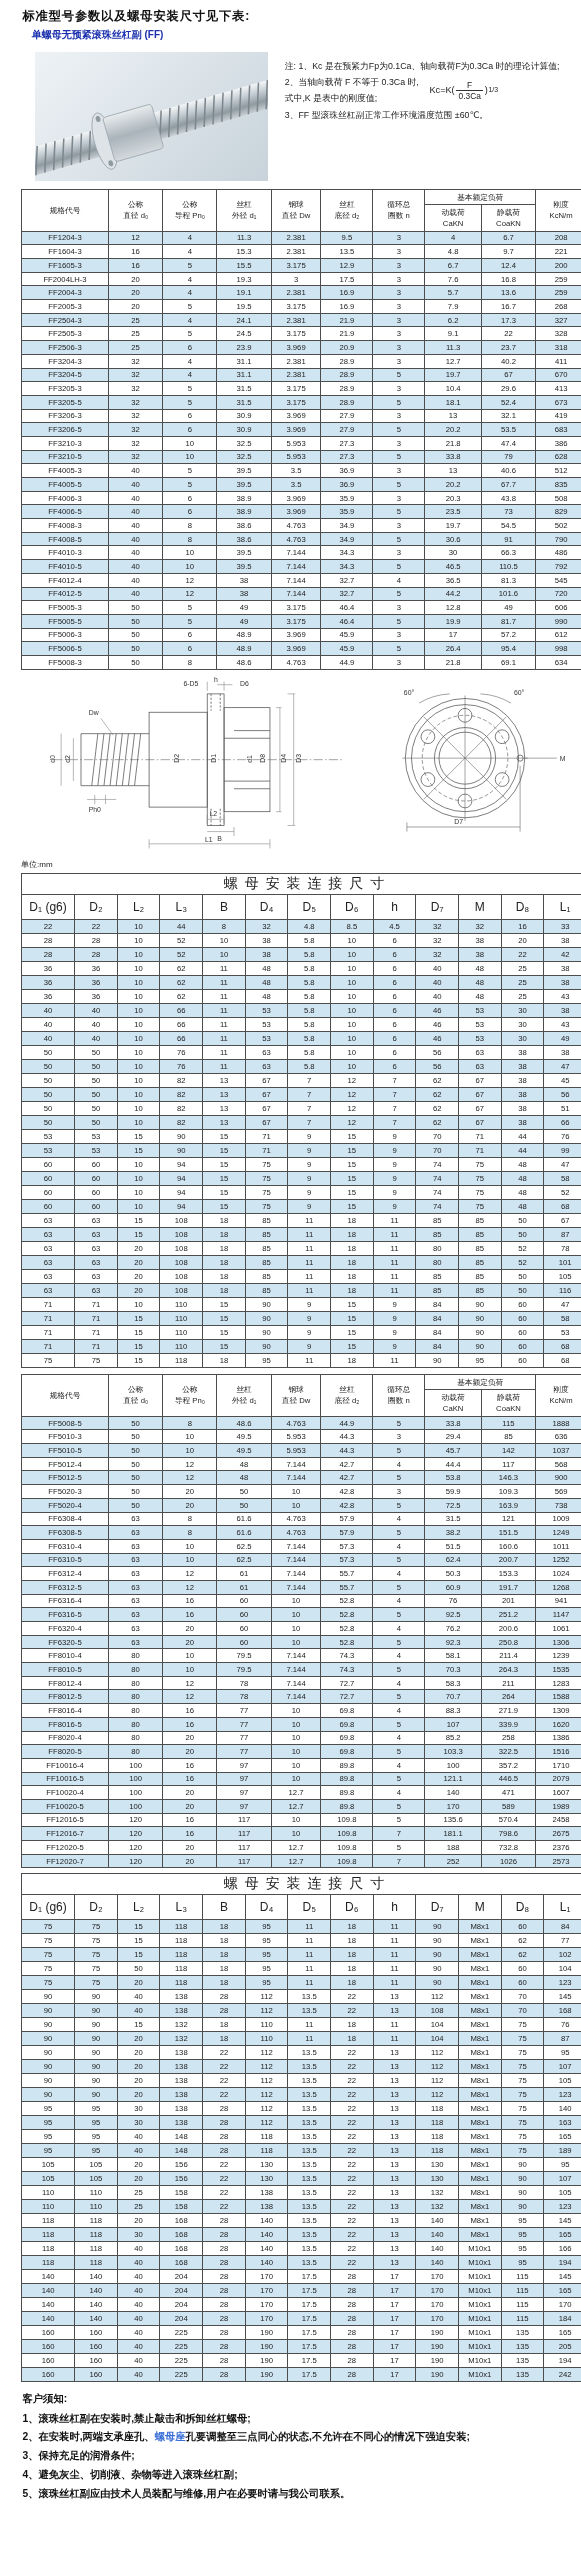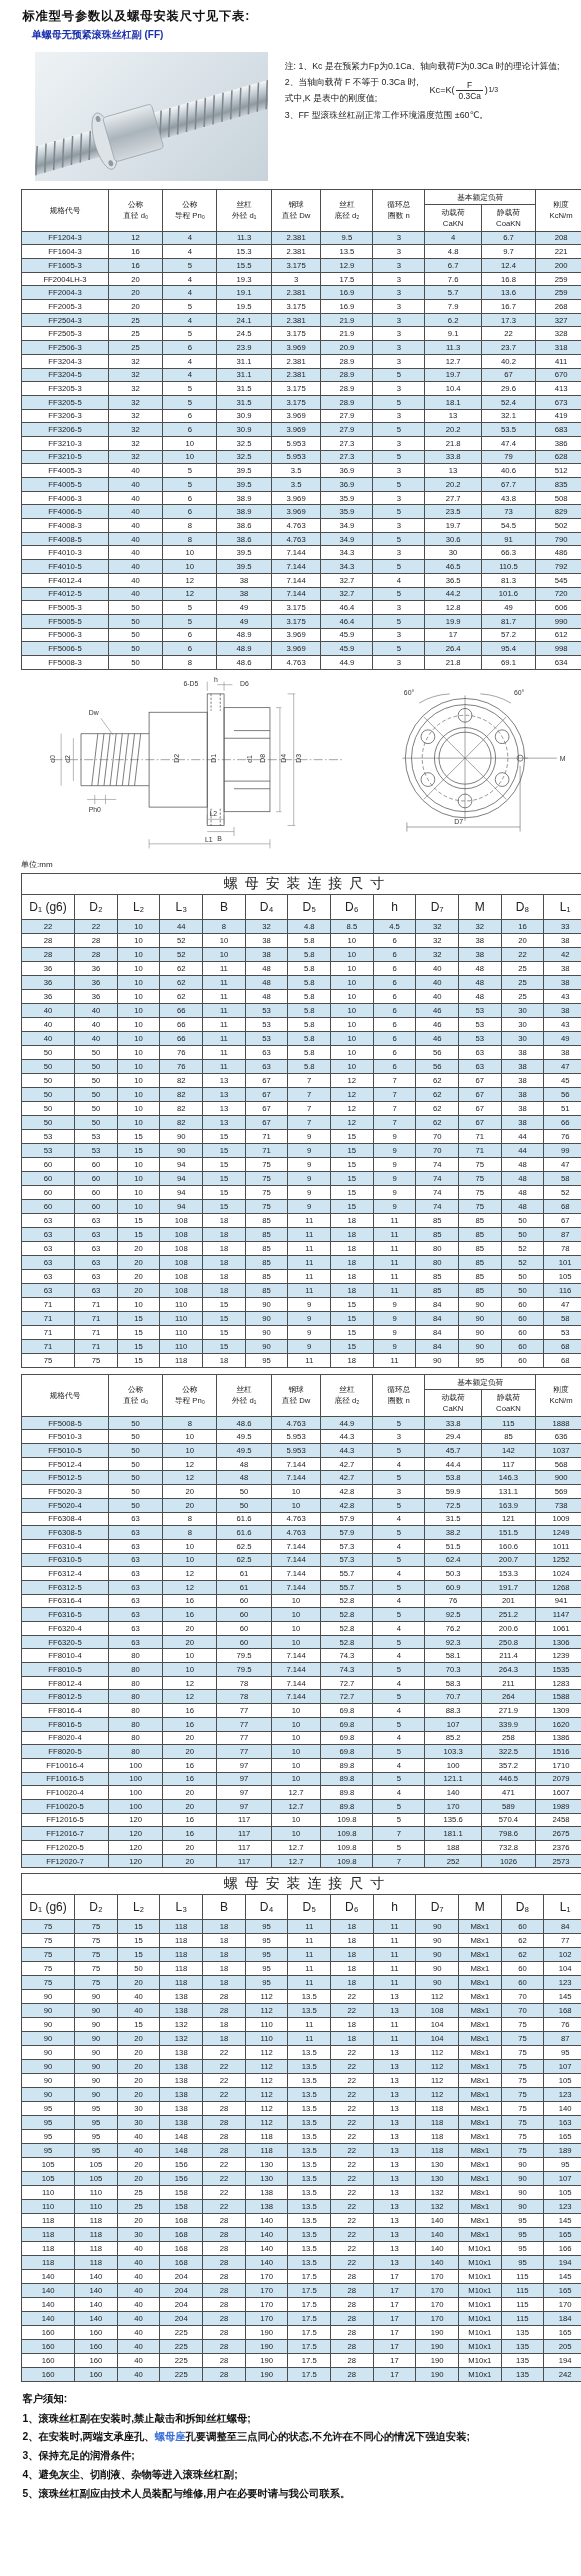--- a/index.html
+++ b/index.html
@@ -416,21 +416,21 @@
           <td>835</td>
         </tr>
         <tr>
           <td>FF4006-3</td>
           <td>40</td>
           <td>6</td>
           <td>38.9</td>
           <td>3.969</td>
           <td>35.9</td>
           <td>3</td>
-          <td>27.7</td>
+          <td>20.3</td>
           <td>43.8</td>
           <td>508</td>
         </tr>
         <tr class="alt">
           <td>FF4006-5</td>
           <td>40</td>
           <td>6</td>
           <td>38.9</td>
           <td>3.969</td>
           <td>35.9</td>
@@ -1287,21 +1287,21 @@
         </tr>
         <tr>
           <td>FF5020-3</td>
           <td>50</td>
           <td>20</td>
           <td>50</td>
           <td>10</td>
           <td>42.8</td>
           <td>3</td>
           <td>59.9</td>
-          <td>131.1</td>
+          <td>109.3</td>
           <td>569</td>
         </tr>
         <tr class="alt">
           <td>FF5020-4</td>
           <td>50</td>
           <td>20</td>
           <td>50</td>
           <td>10</td>
           <td>42.8</td>
           <td>5</td>

